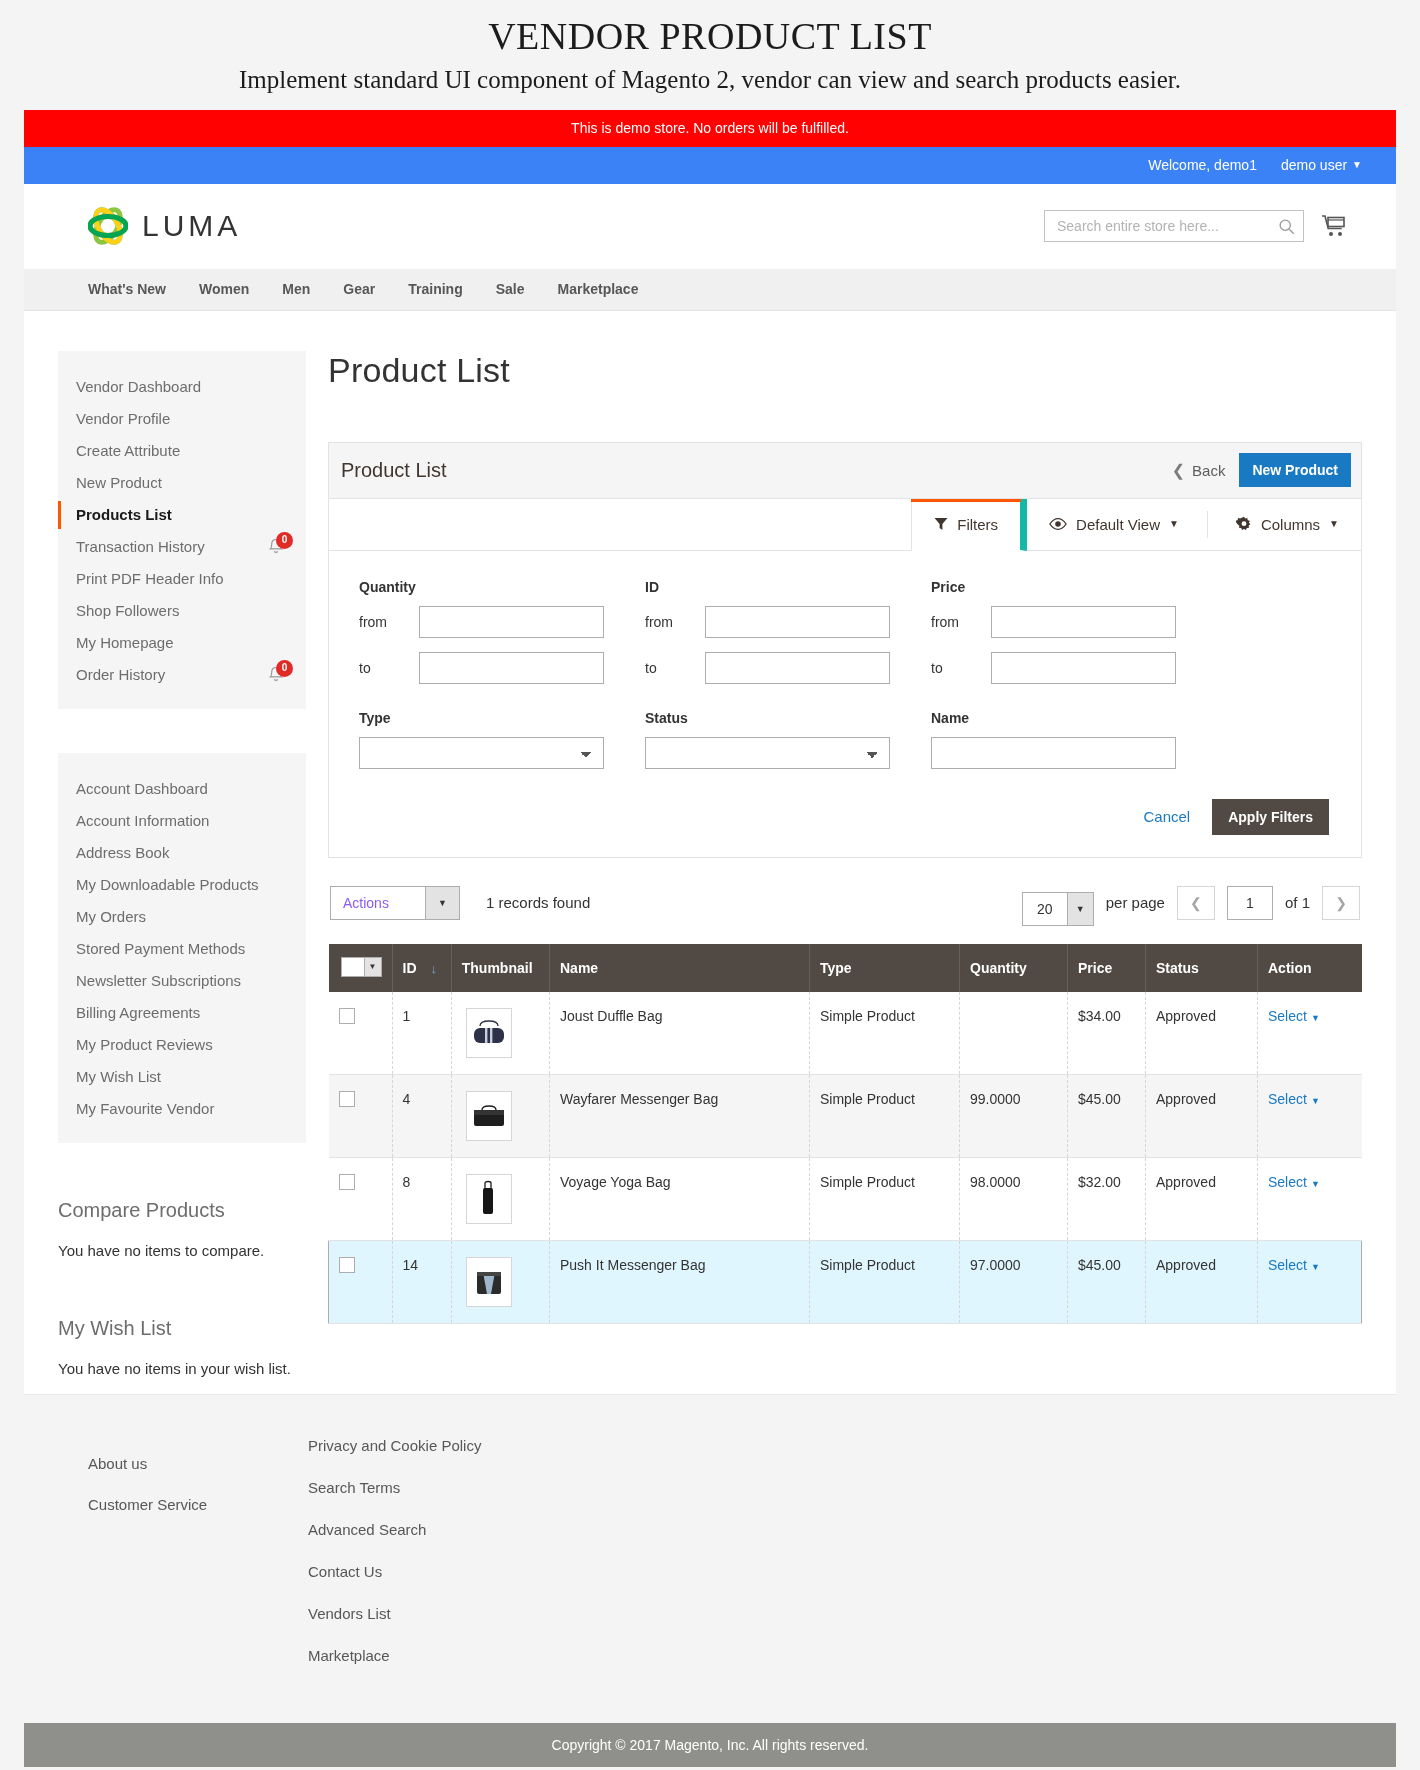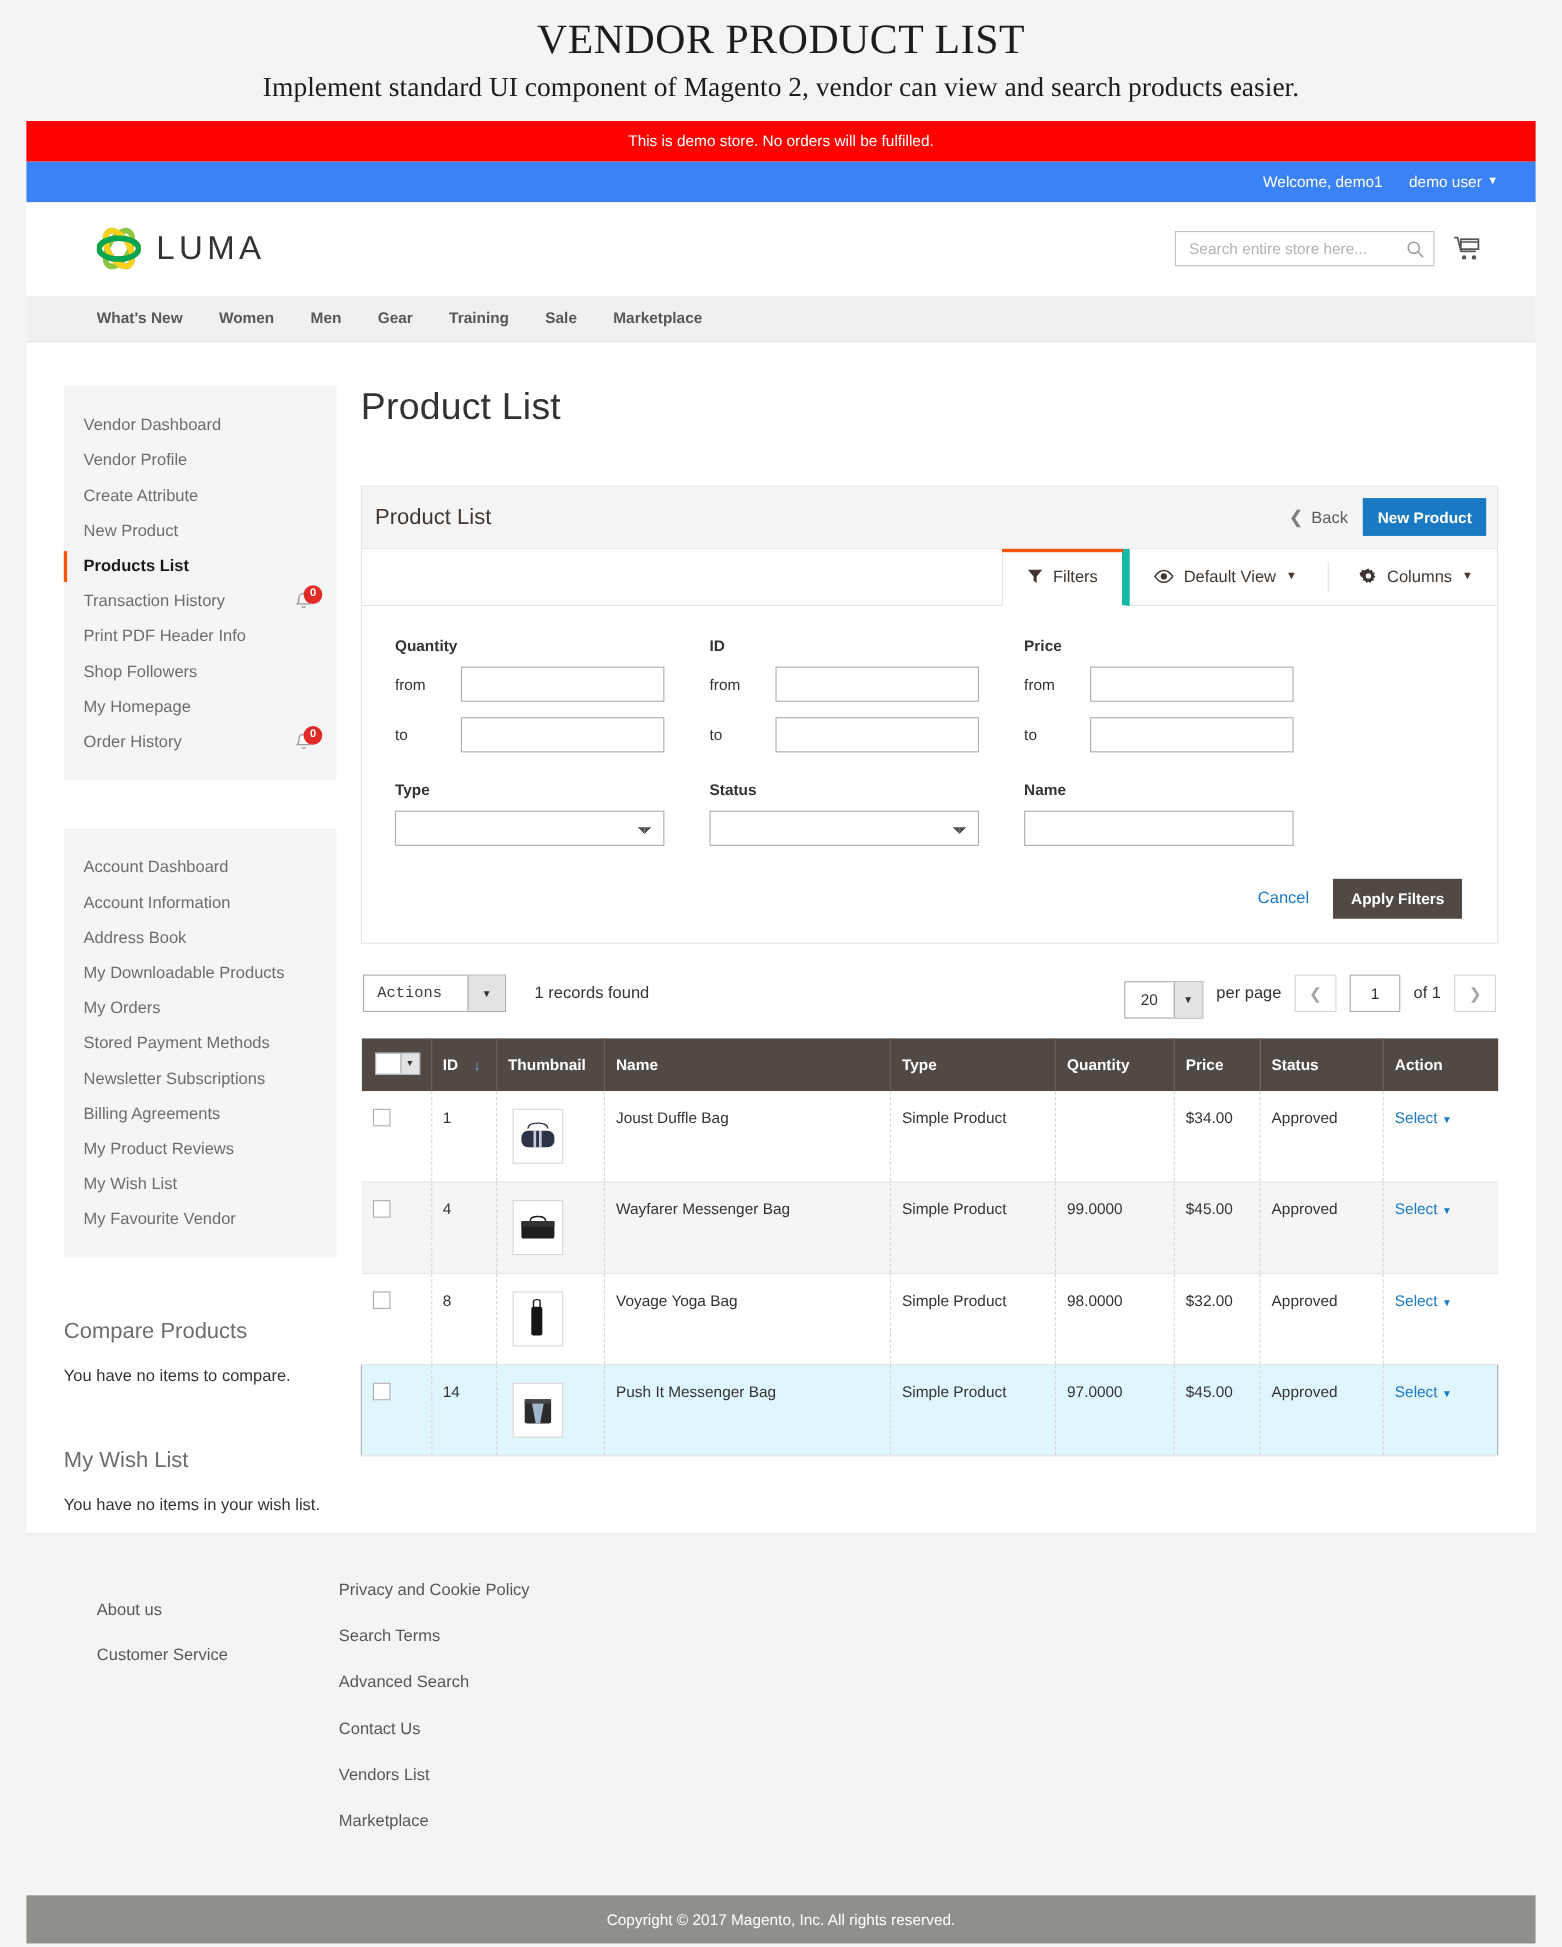--- a/index.html
+++ b/index.html
@@ -74,21 +74,21 @@
     font-weight: 400;
   }
   .head-right {
     margin-left: auto;
     display: flex;
     align-items: center;
     gap: 16px;
     margin-right: 14px;
   }
   .search-box {
-    width: 236px;
+    width: 260px;
     height: 32px;
     border: 1px solid #c2c2c2;
     background: #fff;
     display: flex;
     align-items: center;
     padding: 0 8px 0 12px;
   }
   .search-box input {
     border: 0; outline: 0; flex: 1;
     font-size: 14px; color: #858585;
@@ -291,21 +291,21 @@
   .grid-controls {
     display: flex; align-items: center;
     padding: 22px 2px 18px 2px;
   }
   .actions-select {
     display: flex; align-items: center;
     border: 1px solid #adadad;
     height: 34px; width: 130px;
     background: #fff;
   }
-  .actions-select .as-label { flex: 1; padding-left: 12px; font-size: 14px; color: #404040; font-family: Liberation Mono, monospace; }
+  .actions-select .as-label { flex: 1; padding-left: 12px; font-size: 14px; color: #8b5cf6; }
   .actions-select .as-arrow {
     width: 34px; height: 100%;
     border-left: 1px solid #adadad;
     background: #e3e3e3;
     display: flex; align-items: center; justify-content: center;
     font-size: 9px; color: #333;
   }
   .records-found { font-size: 15px; color: #333; margin-left: 26px; }
   .pager { margin-left: auto; display: flex; align-items: center; gap: 12px; }
   .per-page {

